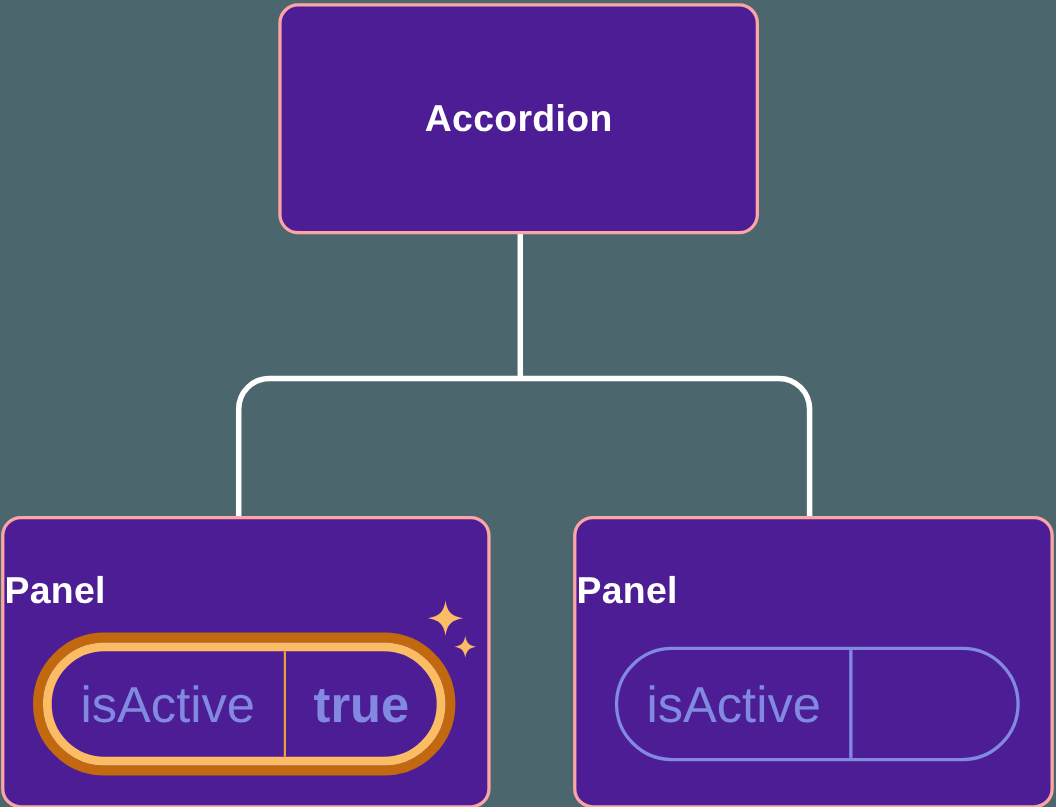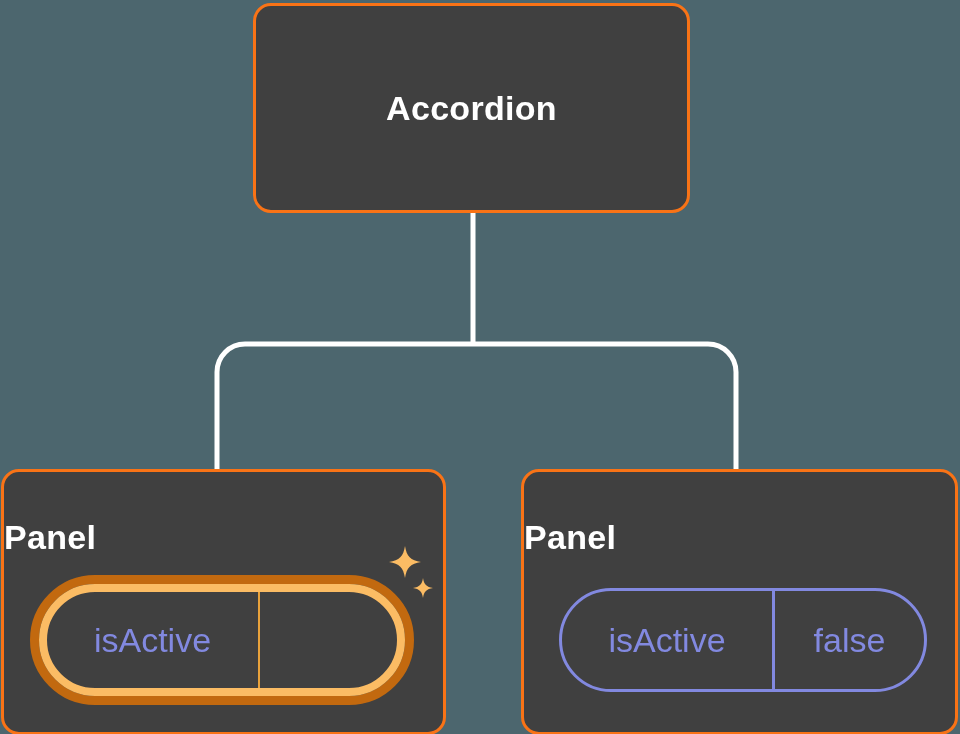--- a/index.html
+++ b/index.html
@@ -22,22 +22,22 @@
   }
   svg.connectors {
     position: absolute;
     left: 0;
     top: 0;
     z-index: 0;
   }
   .card {
     position: absolute;
     box-sizing: border-box;
-    background: #404040;
-    border: 3px solid #f97316;
+    background: #4c1d95;
+    border: 3px solid #fca5a5;
     border-radius: 18px;
     z-index: 1;
   }
   .card--root {
     left: 253px;
     top: 3px;
     width: 437px;
     height: 210px;
     display: flex;
     align-items: center;
@@ -107,21 +107,21 @@
     overflow: hidden;
   }
   .pill-plain .pill-cell-name  { width: 210px; }
   .pill-plain .pill-divider    { width: 3px; background: #8289E0; }
   .pill-plain .pill-cell-value { flex: 1; }
   .pill-cell {
     display: flex;
     align-items: center;
     justify-content: center;
     color: #8289E0;
-    font-size: 34px;
+    font-size: 46px;
     font-weight: 400;
   }
   .pill-cell--bold {
     font-weight: 700;
   }
   .sparkles {
     position: absolute;
     left: 386px;
     top: 540px;
     z-index: 2;
@@ -141,33 +141,33 @@
     <span class="node-label">Accordion</span>
   </div>
 
   <div class="card card--panel-left">
     <div class="node-label panel-title">Panel</div>
 
     <div class="pill-highlight-outer">
       <div class="pill-highlight-inner">
         <div class="pill-cell pill-cell-name">isActive</div>
         <div class="pill-divider"></div>
+        <div class="pill-cell pill-cell-value pill-cell--bold">true</div>
       </div>
     </div>
 
   </div>
 
   <svg class="sparkles" width="52" height="62" viewBox="0 0 52 62">
     <path fill="#FBBC64" transform="translate(3,6)" d="M16 0C17.6 10.4 21.6 14.4 32 16C21.6 17.6 17.6 21.6 16 32C14.4 21.6 10.4 17.6 0 16C10.4 14.4 14.4 10.4 16 0Z"></path>
     <path fill="#FBBC64" transform="translate(27,38) scale(0.625)" d="M16 0C17.6 10.4 21.6 14.4 32 16C21.6 17.6 17.6 21.6 16 32C14.4 21.6 10.4 17.6 0 16C10.4 14.4 14.4 10.4 16 0Z"></path>
   </svg>
 
   <div class="card card--panel-right">
     <div class="node-label panel-title">Panel</div>
 
     <div class="pill-plain">
       <div class="pill-cell pill-cell-name">isActive</div>
       <div class="pill-divider"></div>
-      <div class="pill-cell pill-cell-value">false</div>
     </div>
   </div>
 
 </div>
 
 </body></html>

